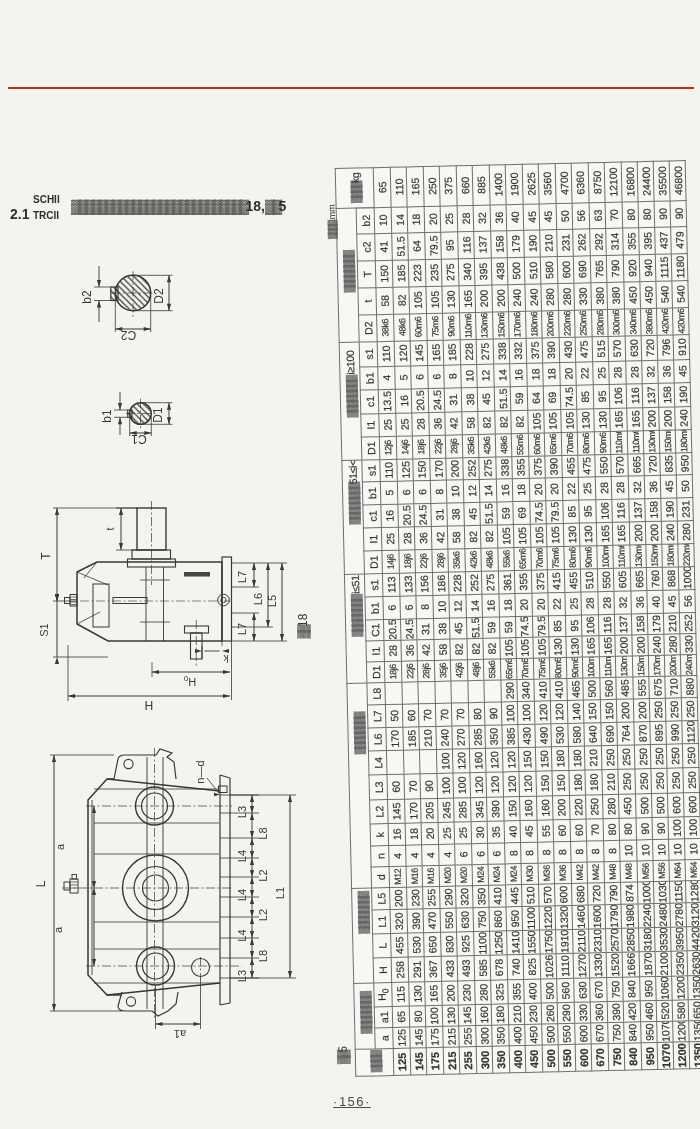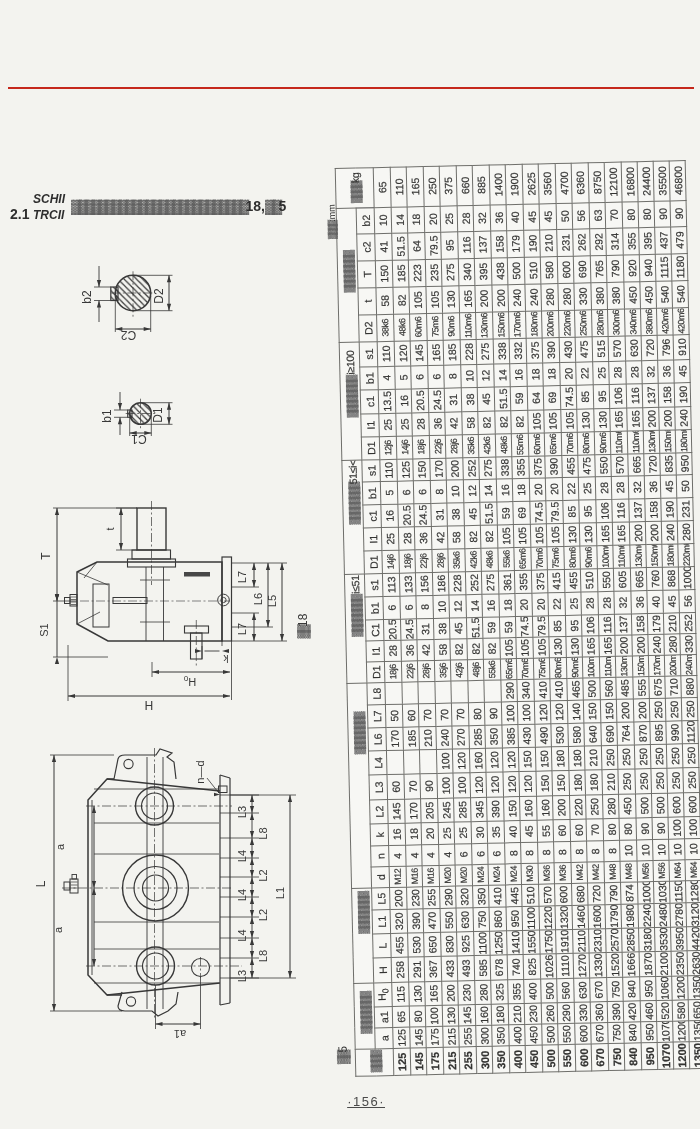--- a/index.html
+++ b/index.html
@@ -1,20 +1,20 @@
 <!DOCTYPE html>
 <html><head><meta charset="utf-8"><style>
 html,body{margin:0;padding:0;}
 body{width:700px;height:1129px;background:#f3f3ef;font-family:"Liberation Sans",sans-serif;position:relative;overflow:hidden;}
 #redline{position:absolute;left:8px;top:87px;width:686px;height:2.4px;background:#c5271b;}
 #title{position:absolute;left:10px;top:192px;width:420px;color:#2e2e2e;}
 #t35{position:absolute;left:0px;top:14px;font-size:14px;font-weight:bold;}
-#sch{position:absolute;left:23px;top:0px;font-size:12px;font-weight:bold;line-height:15.5px;white-space:nowrap;font-style:italic;}
+#sch{position:absolute;left:23px;top:0px;font-size:10px;font-weight:bold;line-height:15.5px;white-space:nowrap;}
 #tmain{position:absolute;left:61px;top:6px;font-size:14px;font-weight:bold;white-space:nowrap;}
-#pagenum{position:absolute;left:319px;top:1094px;width:66px;text-align:right;font-size:13px;color:#4a4a4a;letter-spacing:1.5px;text-decoration:underline;}
+#pagenum{position:absolute;left:319px;top:1094px;width:66px;text-align:center;font-size:13px;color:#4a4a4a;letter-spacing:1.5px;text-decoration:underline;}
 #tblwrap{position:absolute;left:66px;top:444px;width:908px;height:350px;transform:rotate(-91.3deg);transform-origin:center;}
 #tbl5{position:absolute;left:13px;top:-19px;font-size:12px;color:#333;}
 #unit{position:absolute;left:838px;top:-9px;font-size:9px;color:#333;}
 #bigtbl{border-collapse:collapse;table-layout:fixed;border:1.6px solid #4a4a4a;background:#f7f7f4;}
 #bigtbl td{border:1px solid #6e6e6a;text-align:center;vertical-align:middle;padding:0;color:#333331;-webkit-text-stroke:0.2px #3a3a3a;font-size:10.5px;white-space:nowrap;overflow:hidden;}
 #bigtbl tr.hg{height:20px;}
 #bigtbl tr.hs{height:18px;}
 #bigtbl td.gh{font-size:10.5px;letter-spacing:-0.3px;}
 #bigtbl td.sh{font-size:10.5px;}
 #bigtbl td.tl{border-left:1.7px solid #4a4a4a;}

